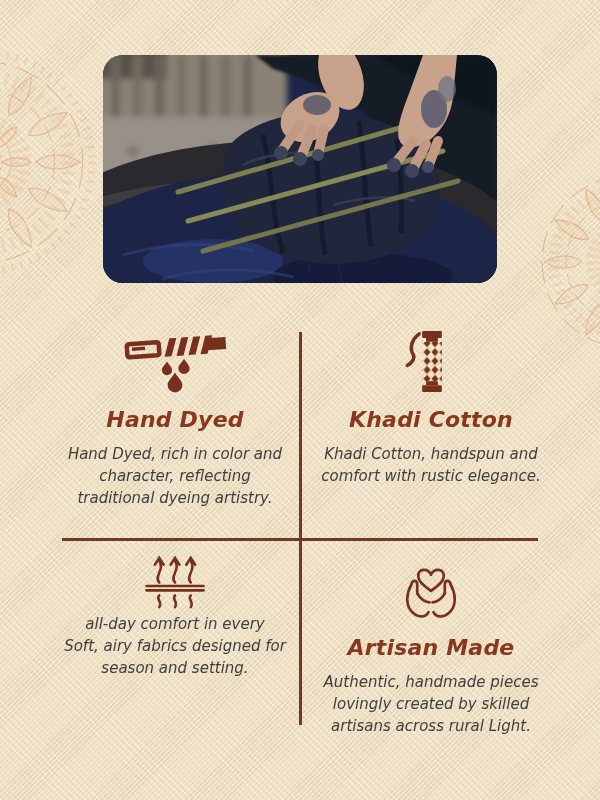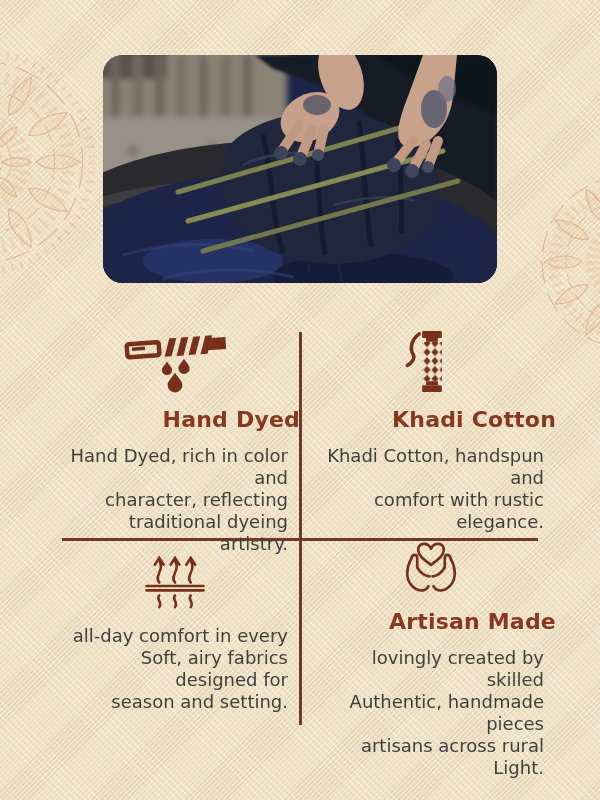--- a/index.html
+++ b/index.html
@@ -15,32 +15,32 @@
   .mandala.tl{left:-135px;top:45px;width:234px;height:234px;opacity:.6;}
   .mandala.rt{left:528px;top:162px;width:200px;height:200px;opacity:.68;}
   .hero{
     position:absolute;left:103px;top:55px;width:394px;height:228px;
     border-radius:20px;overflow:hidden;background:#1c2547;
   }
   .hero svg{display:block;width:100%;height:100%;}
   .divider{position:absolute;background:var(--divider,#713a26);}
   .divider.v{left:299px;top:332px;width:2.5px;height:393px;}
   .divider.h{left:62px;top:538px;width:476px;height:2.5px;}
-  .cell{position:absolute;width:250px;text-align:right;}
+  .cell{position:absolute;width:250px;text-align:center;font-style:italic;}
   .cell.c1{left:50px;top:330px;}
   .cell.c2{left:306px;top:330px;}
   .cell.c3{left:50px;top:550px;}
-  .cell.c4{left:306px;top:532px;}
+  .cell.c4{left:306px;top:558px;}
   .icon-wrap{height:63px;display:flex;align-items:center;justify-content:center;}
   .icon-wrap svg{color:var(--icon,#76301c);}
   .feature-title{
     margin:14px 0 10px 0;font-size:22px;font-weight:700;line-height:26px;
     color:var(--accent,#87381f);letter-spacing:.2px;
   }
-  .feature-desc{margin:12px;font-size:18px;line-height:22px;color:var(--body-text,#3f3f3f);}
+  .feature-desc{margin:0;font-size:15px;line-height:22px;color:var(--body-text,#3f3f3f);}
   .feature-desc span{display:block;}
 </style>
 </head>
 <body>
 
 <svg class="mandala tl" viewBox="0 0 200 200" aria-hidden="true">
   <g fill="none" stroke="currentColor" stroke-width="1">
     <circle cx="100" cy="100" r="11"></circle>
     <circle cx="100" cy="100" r="17" stroke-dasharray="2.5 2.5"></circle>
     <circle cx="100" cy="100" r="25" opacity=".8"></circle>
@@ -283,17 +283,17 @@
         <g transform="matrix(-1 0 0 1 64 0)">
           <path d="M12 27 C7 36 6 47 12 54 C18 61 26.5 61 29.5 55"></path>
           <path d="M12 27 C13 22 18 22 18 27 L18 36"></path>
           <path d="M18 36 C21 42 27 45 30.5 45"></path>
         </g>
       </g>
     </svg>
   </div>
   <h3 class="feature-title">Artisan Made</h3>
   <p class="feature-desc">
+    <span>Authentic, handmade pieces</span>
     <span>lovingly created by skilled</span>
-    <span>Authentic, handmade pieces</span>
     <span>artisans across rural Light.</span>
   </p>
 </div>
 
 </body></html>

